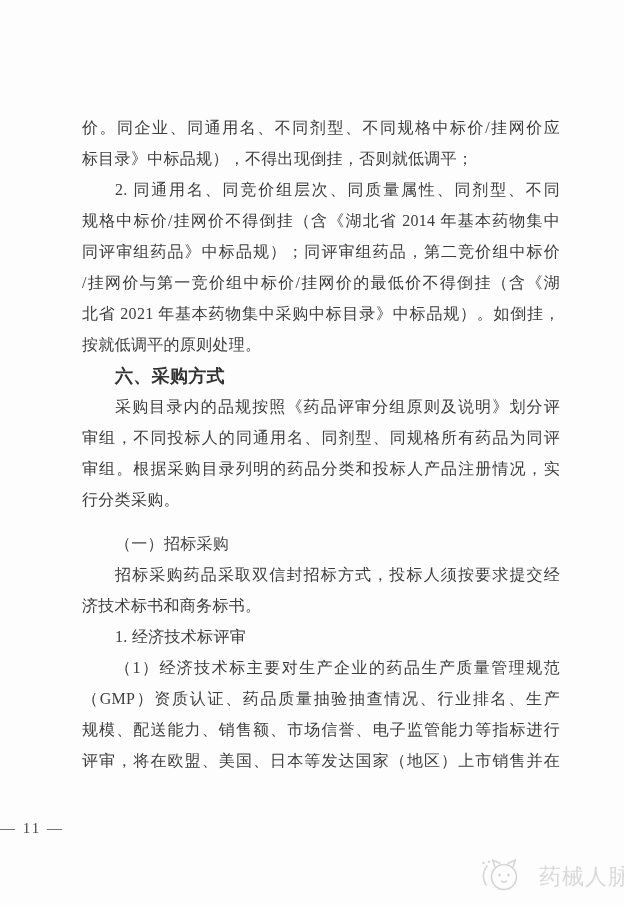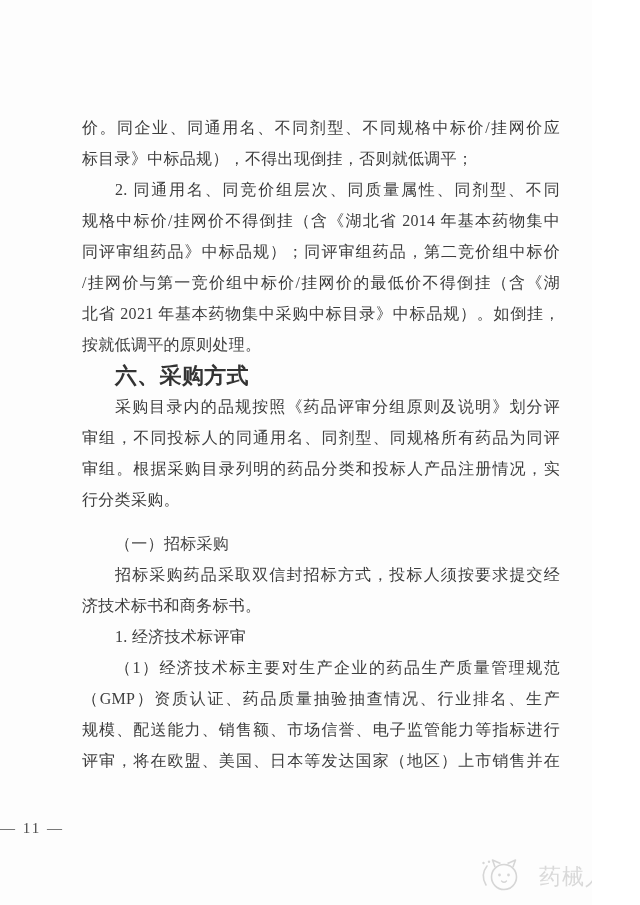--- a/index.html
+++ b/index.html
@@ -2,20 +2,21 @@
 <html><head>
 <meta charset="utf-8">
 <style>
   html,body{margin:0;padding:0;}
   .screen{
     position:relative;
     width:592px;height:905px;
     background:#fdfdfd;
     overflow:hidden;
     font-family:"Liberation Serif","DejaVu Serif",serif;
+    padding-left:32px;
   }
   .text-col{
     position:absolute;
     left:82px;top:112px;width:478px;
     color:#3d3d3d;
   }
   .line{
     height:31px;
     line-height:31px;
     font-size:16px;
@@ -26,21 +27,21 @@
     white-space:normal;
     text-align:justify;
     text-align-last:justify;
     text-justify:inter-character;
   }
   .ind{padding-left:33px;}
   .jz.ind{padding-left:33px;}
   .heading{
     font-family:"DejaVu Sans","Liberation Sans",sans-serif;
     font-weight:bold;
-    font-size:22px;
+    font-size:18px;
     color:#333;
   }
   .kai{color:#444;margin-top:13px;}
   .page-number{
     position:absolute;
     top:820px;left:0;width:548px;
     text-align:left;
     font-size:15px;
     letter-spacing:2px;
     color:#4a4a4a;

